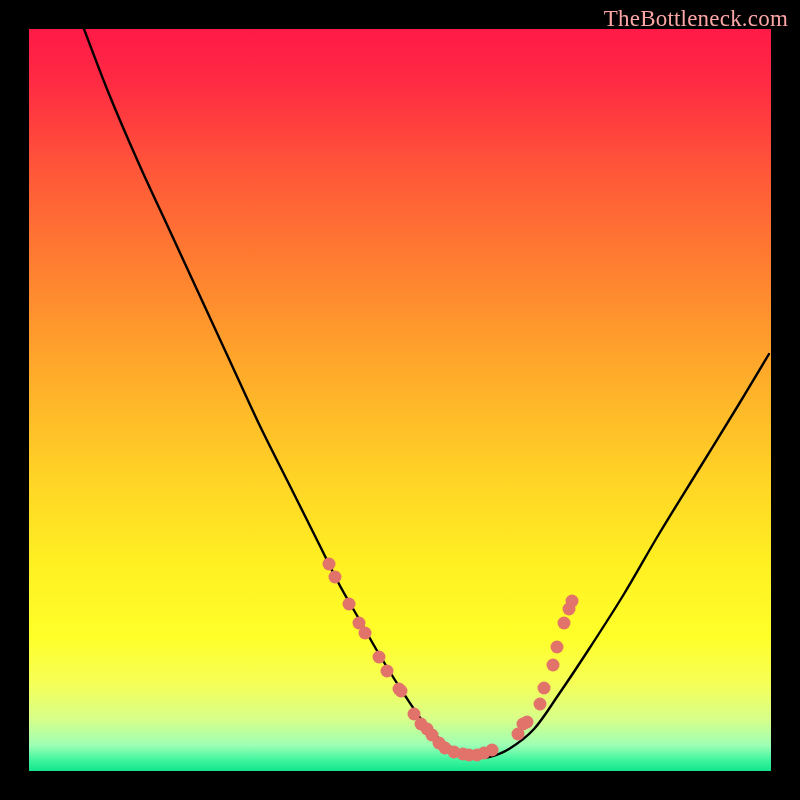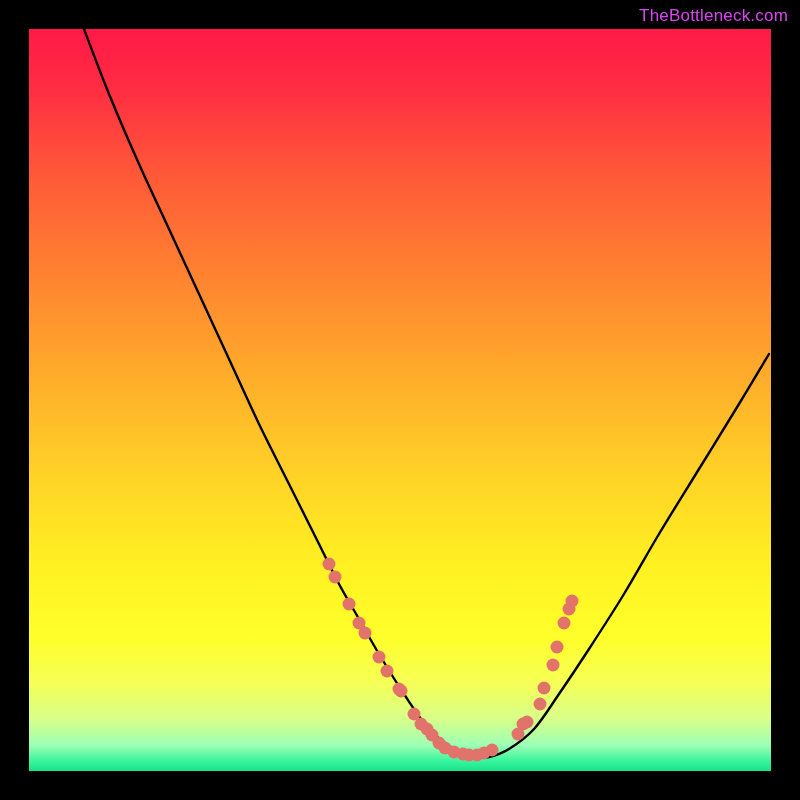--- a/index.html
+++ b/index.html
@@ -19,25 +19,26 @@
     height: 742px;
   }
   .gradient {
     position: absolute;
     left: 0; top: 0; right: 0; bottom: 0;
   }
   .watermark {
     position: absolute;
     top: 6px;
     right: 12px;
-    color: #d946ef;
-    font-size: 17px;
+    color: #fca5a5;
+    font-size: 23px;
     font-weight: 500;
     letter-spacing: 0.2px;
     z-index: 5;
+    font-family: Liberation Serif, serif;
   }
   svg.curve {
     position: absolute;
     left: 0; top: 0;
     width: 742px;
     height: 742px;
     z-index: 3;
   }
 </style>
 </head>

